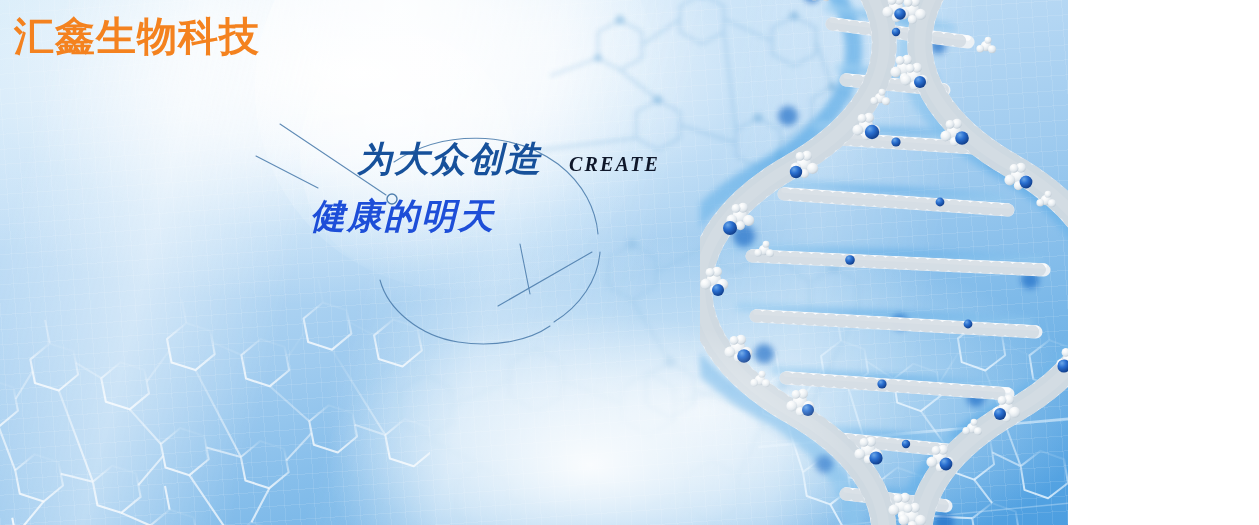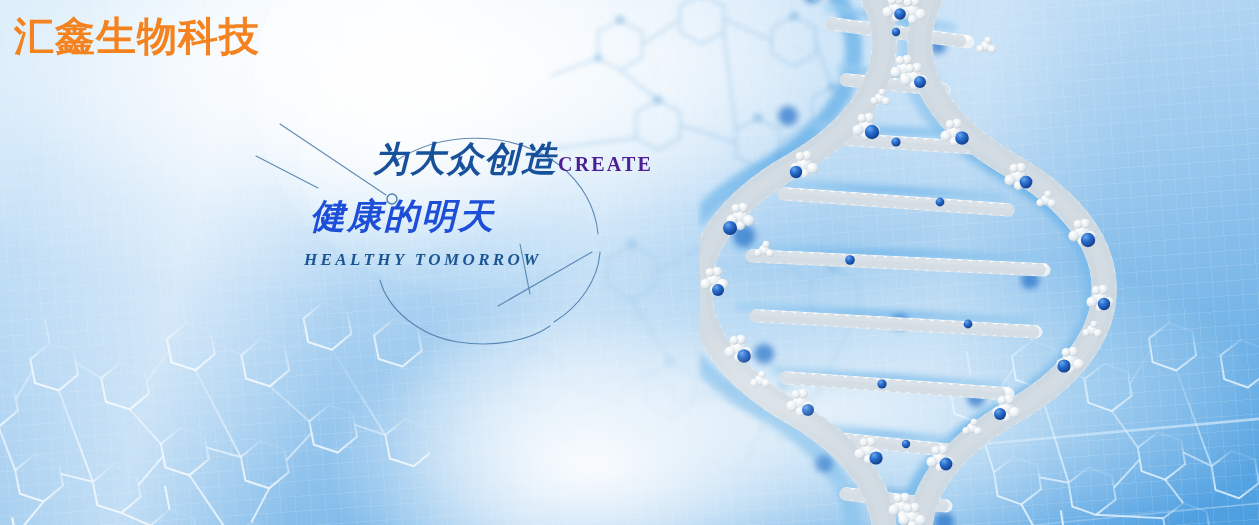--- a/index.html
+++ b/index.html
@@ -1,21 +1,21 @@
 <!DOCTYPE html>
 <html lang="zh"><head>
 <meta charset="utf-8">
 <title>Banner</title>
 <style>
   html,body{margin:0;padding:0;background:#ffffff;}
   body{font-family:"Liberation Sans","DejaVu Sans",sans-serif;}
 
   .banner{
     position:relative;
-    width:1259px;
+    width:1068px;
     height:525px;
     overflow:hidden;
     background:#cfe6f7;
   }
 
   
   .bg-base{
     position:absolute; inset:0;
     background:
       radial-gradient(ellipse 70% 60% at 34% 14%, #ffffff 0%, rgba(255,255,255,0.72) 26%, rgba(233,245,253,0.30) 52%, rgba(210,234,250,0) 74%),
@@ -106,40 +106,41 @@
   
   .headline{
     position:absolute;
     left:262px; top:84px;
     width:420px; height:250px;
   }
   .ring{position:absolute; left:0; top:0; width:420px; height:250px; overflow:visible;}
 
   .line1{
     position:absolute;
-    left:111px; top:58px;
+    left:95px; top:58px;
     display:flex;
     align-items:baseline;
     white-space:nowrap;
   }
   .cn-1{
     font-family:"DejaVu Sans","Liberation Sans",sans-serif;
     font-size:35px;
     font-style:italic;
     font-weight:700;
     color:#17519B;
     letter-spacing:2px;
     line-height:1;
   }
   .en-create{
-    margin-left:0;
+    margin-left:27px;
     font-family:"Liberation Serif","DejaVu Serif",serif;
     font-size:20px;
+    font-style:italic;
     font-weight:700;
-    color:#4c1d95;
+    color:#0f172a;
     letter-spacing:2.2px;
     line-height:1;
   }
   .line2{
     position:absolute;
     left:48px; top:115px;
     font-family:"DejaVu Sans","Liberation Sans",sans-serif;
     font-size:35px;
     font-style:italic;
     font-weight:700;
@@ -517,16 +518,15 @@
       <circle cx="130" cy="115" r="5" fill="none" stroke="#4f7fae" stroke-width="1.4"></circle>
     </svg>
 
     <div class="line1">
       <span class="cn-1">为大众创造</span>
       <span class="en-create">CREATE</span>
     </div>
 
     <div class="line2">健康的明天</div>
 
-    <div class="line3">HEALTHY TOMORROW</div>
   </div>
 
 </div>
 
 </body></html>

